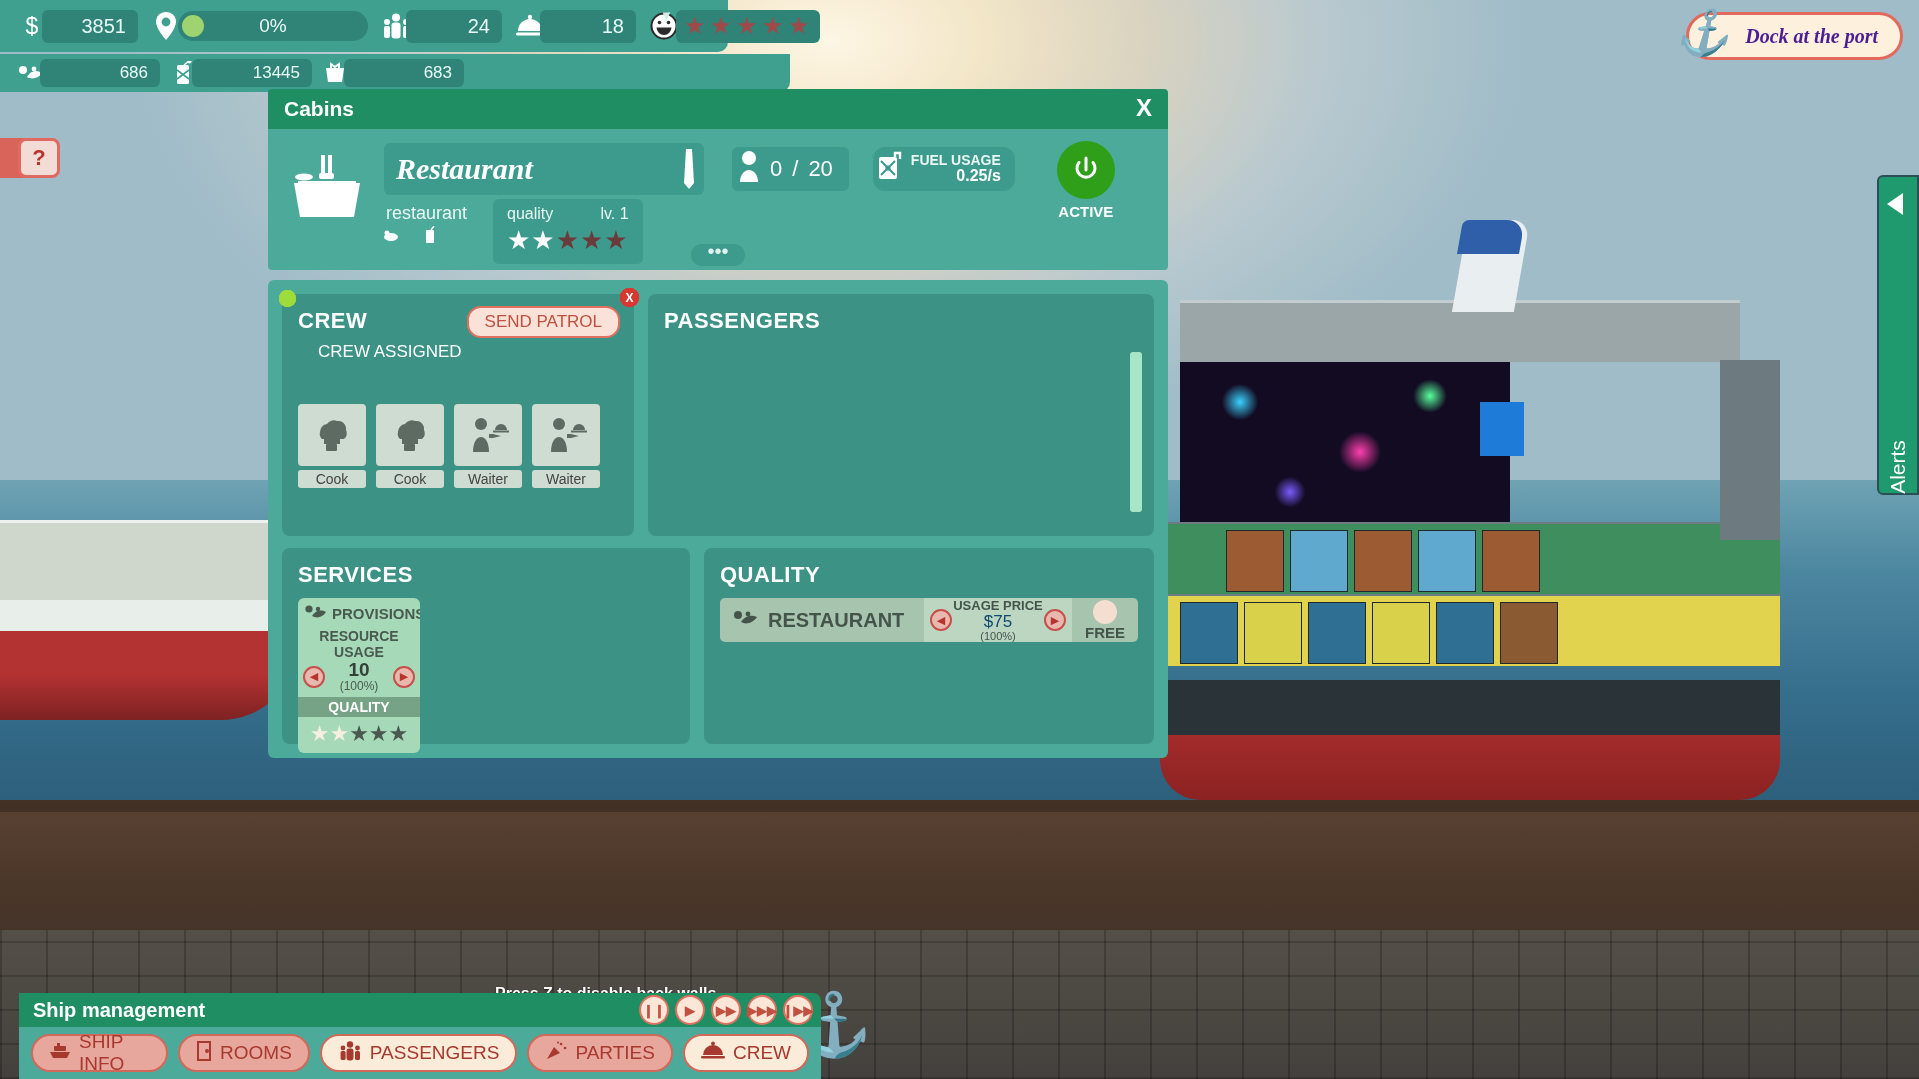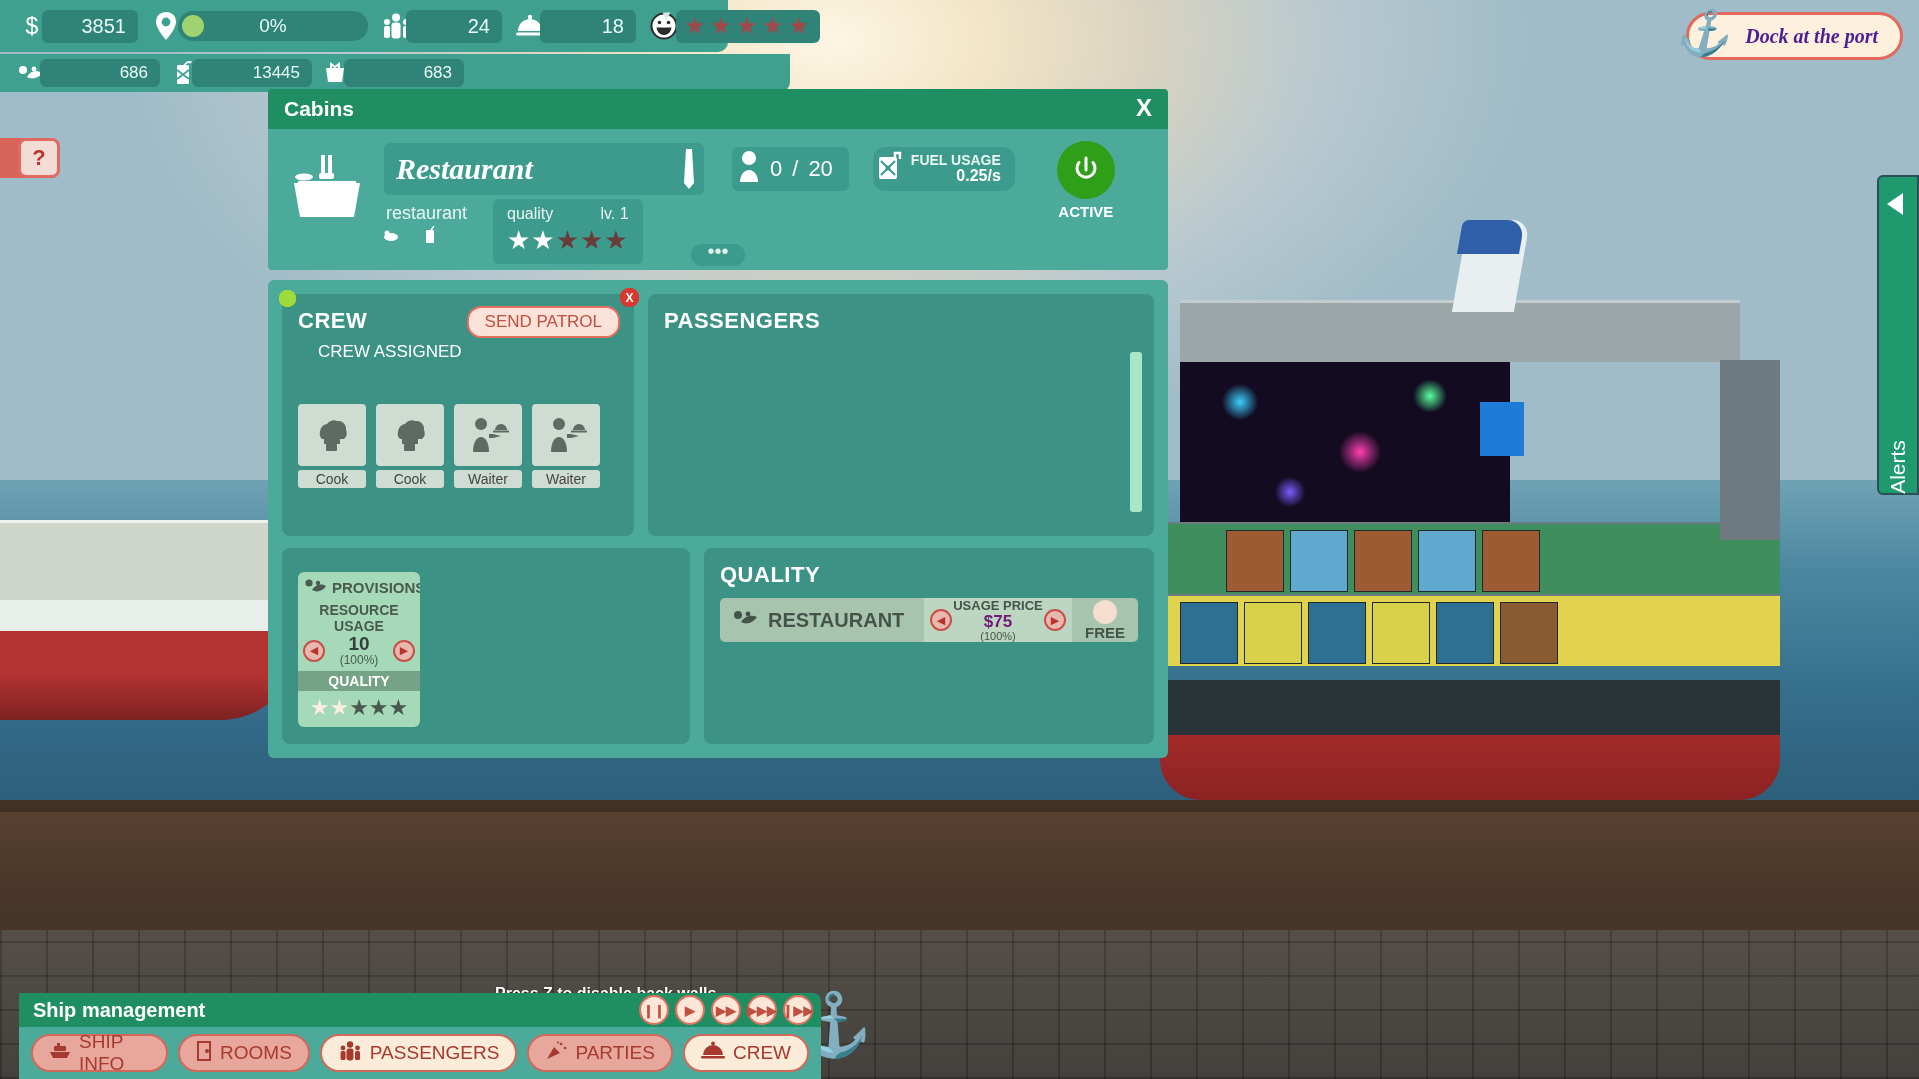--- a/index.html
+++ b/index.html
@@ -149,21 +149,21 @@
   .arr { width:22px; height:22px; border-radius:11px; background:#e8b8ae; border:2px solid #c8504a; color:#b8332b;
      display:flex; align-items:center; justify-content:center; font-size:11px;}
   .svc-qtitle { background:#76a386; color:#fff; font-size:14px; text-align:center; font-weight:bold; padding:2px 0; margin-top:4px;}
   .svc-stars { text-align:center; font-size:22px; padding:4px 0 6px 0; color:#4a584f;}
   .svc-stars .on { color:#f6eede;}
   .price-row { display:flex; margin-top:10px; border-radius:5px; overflow:hidden;}
   .pr-left { background:#a7c4ae; flex:1; display:flex; align-items:center; gap:8px; padding:8px 12px; color:#44544a; font-size:20px; font-weight:bold;}
   .pr-mid { background:#bcd6c1; width:148px; display:flex; align-items:center; justify-content:space-between; padding:0 6px;}
   .pr-mid .col { text-align:center; flex:1;}
   .pr-mid .l1 { color:#44544a; font-size:13px; font-weight:bold;}
-  .pr-mid .l2 { color:#701a75; font-size:17px; font-weight:bold; line-height:1;}
+  .pr-mid .l2 { color:#0c4a6e; font-size:17px; font-weight:normal; line-height:1;}
   .pr-mid .l3 { color:#44544a; font-size:11px;}
   .pr-right { background:#a7c4ae; width:66px; display:flex; flex-direction:column; align-items:center; justify-content:center;}
   .pr-right .knob { width:24px; height:24px; border-radius:12px; background:#f3ded0;}
   .pr-right .lb { color:#44544a; font-size:15px; font-weight:bold;}
 
   
   .hintz { position:absolute; left:495px; bottom:76px; color:#fff; font-size:16px; font-weight:bold; z-index:25;
       text-shadow:0 1px 2px rgba(0,0,0,.7);}
   .botbar { position:absolute; left:0; bottom:0; width:802px; height:86px; z-index:30;margin-left:19px;}
   .bot-title { height:34px; background:#1f8f63; display:flex; align-items:center; padding:0 14px; color:#fff;
@@ -484,20 +484,21 @@
       </div>
 
       <div class="panel p-pass">
         <div class="p-title">PASSENGERS</div>
         <div class="scroll"></div>
       </div>
     </div>
 
     <div class="lower">
       <div class="panel p-serv">
+        <div class="p-title">SERVICES</div>
         <div class="svc-card">
           <div class="svc-head">
             <span>
               <svg width="24" height="18" viewBox="0 0 24 18" fill="#4a5a50">
                   <circle cx="5" cy="6" r="3.6"></circle>
                   <path d="M8 13c3-5 8-7 14-4-3 5-9 7-14 4z"></path>
                   <circle cx="14" cy="6" r="2.2"></circle>
                 </svg>
             </span>
             <span>PROVISIONS</span>

